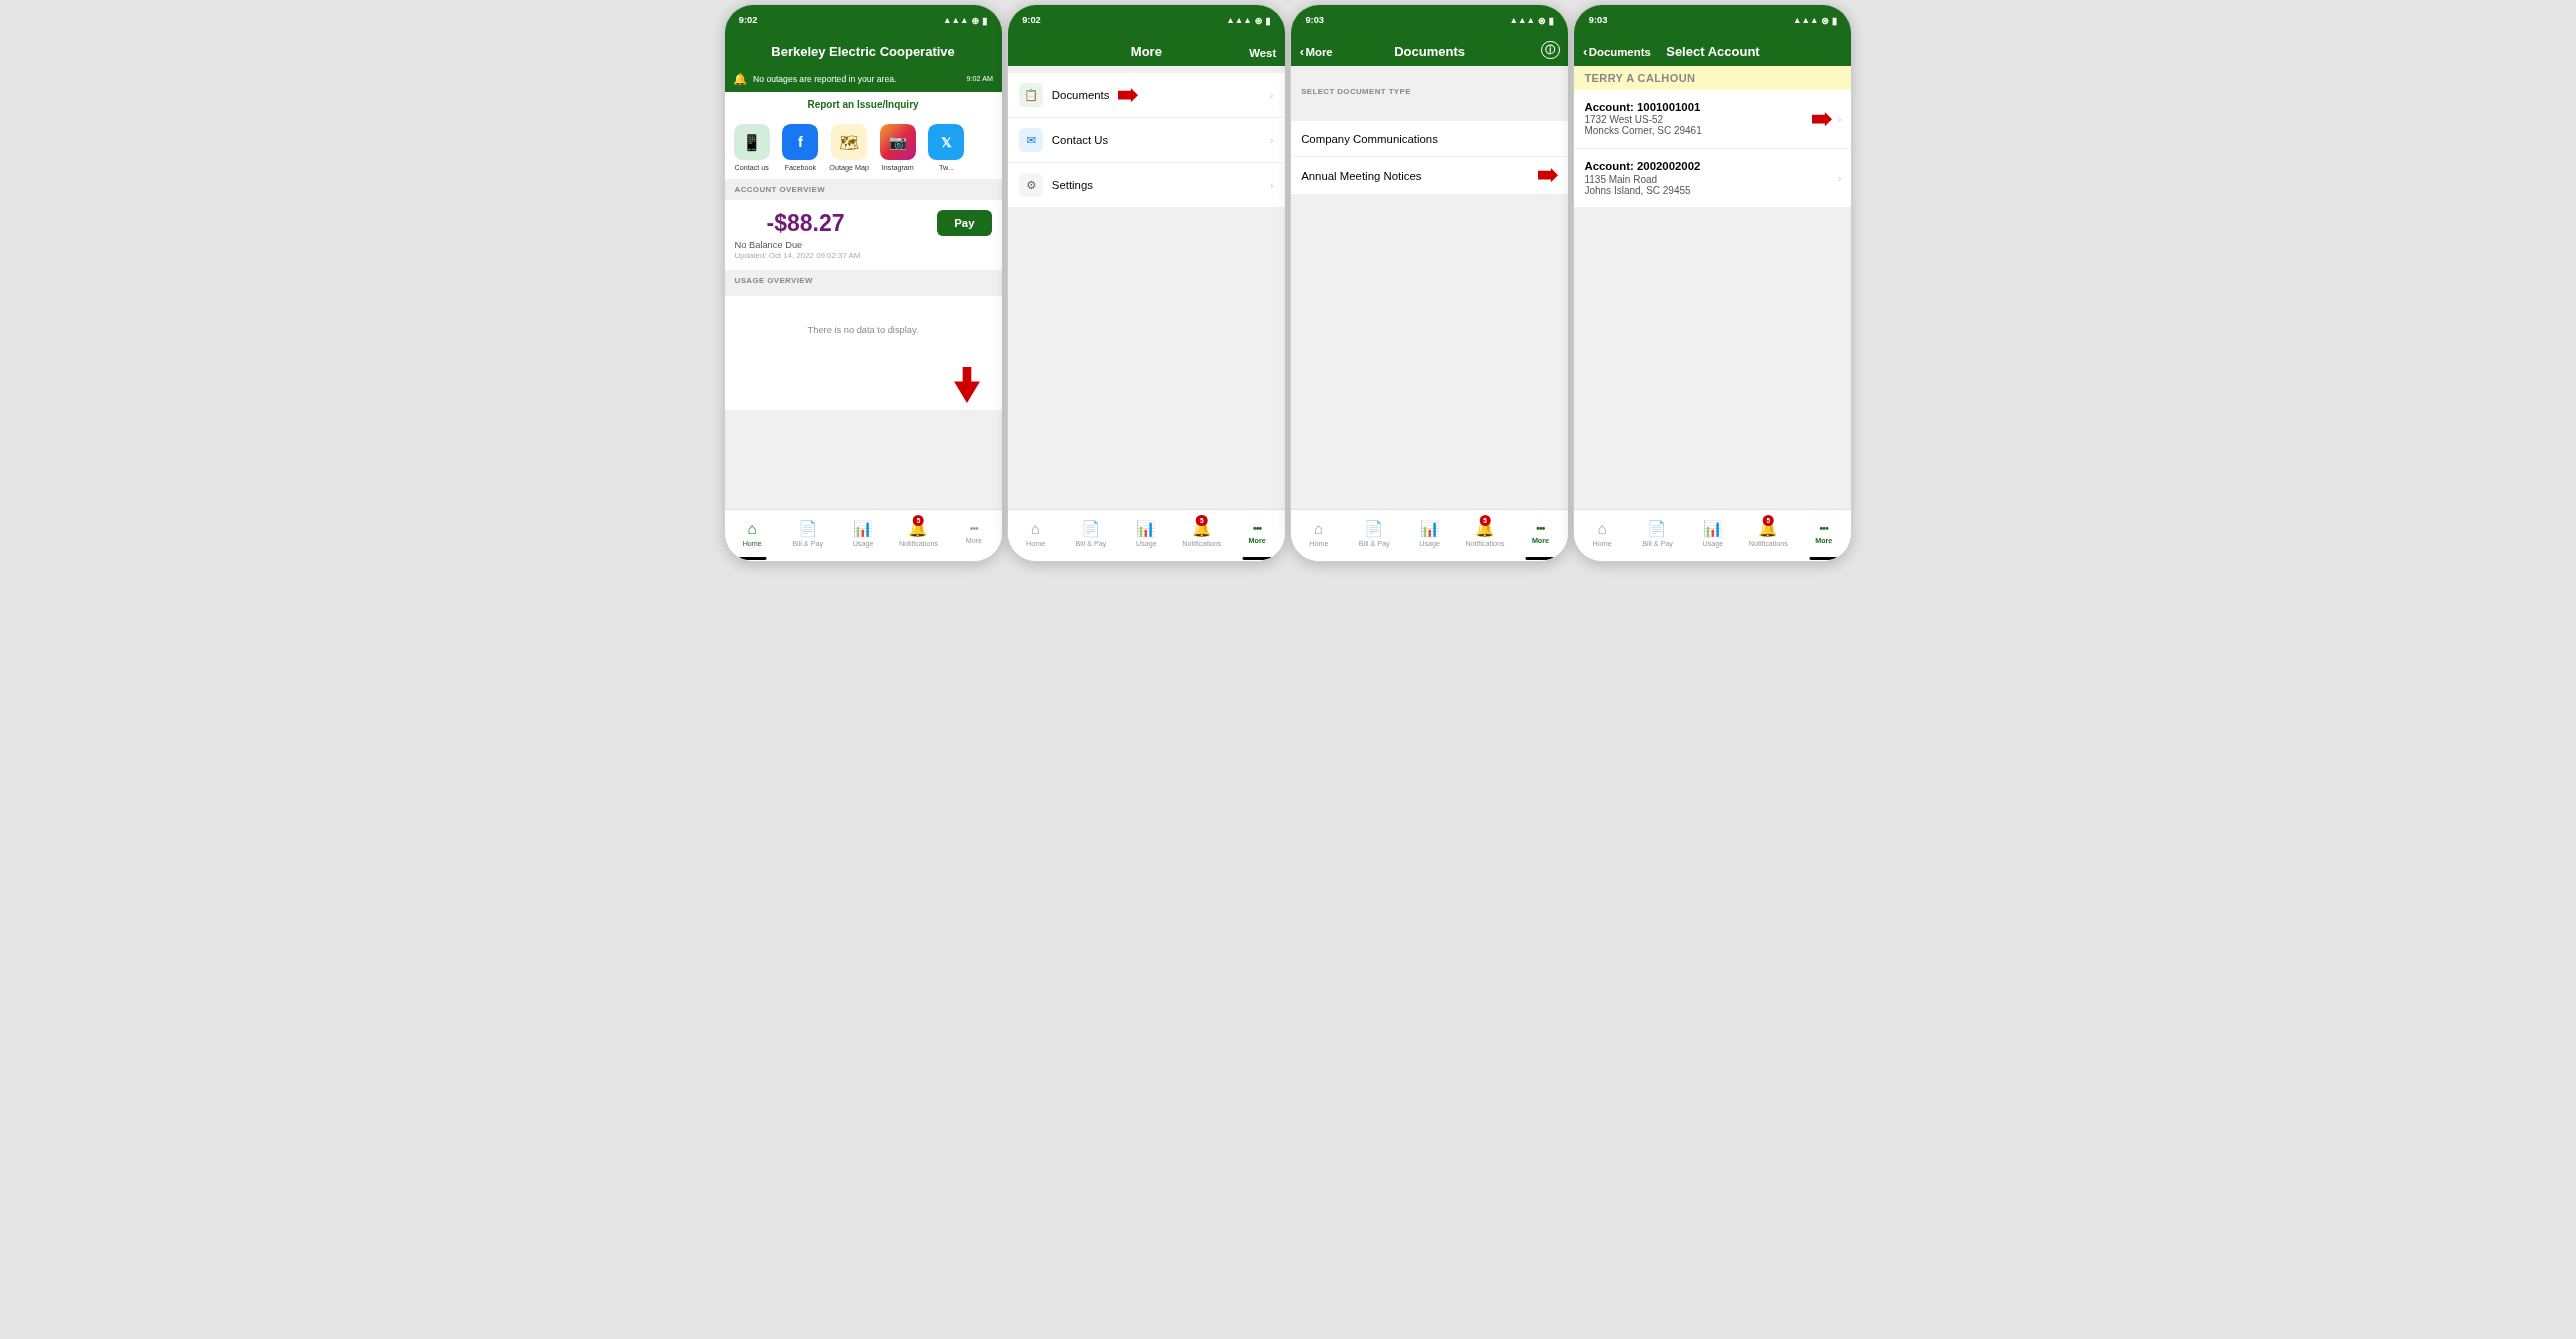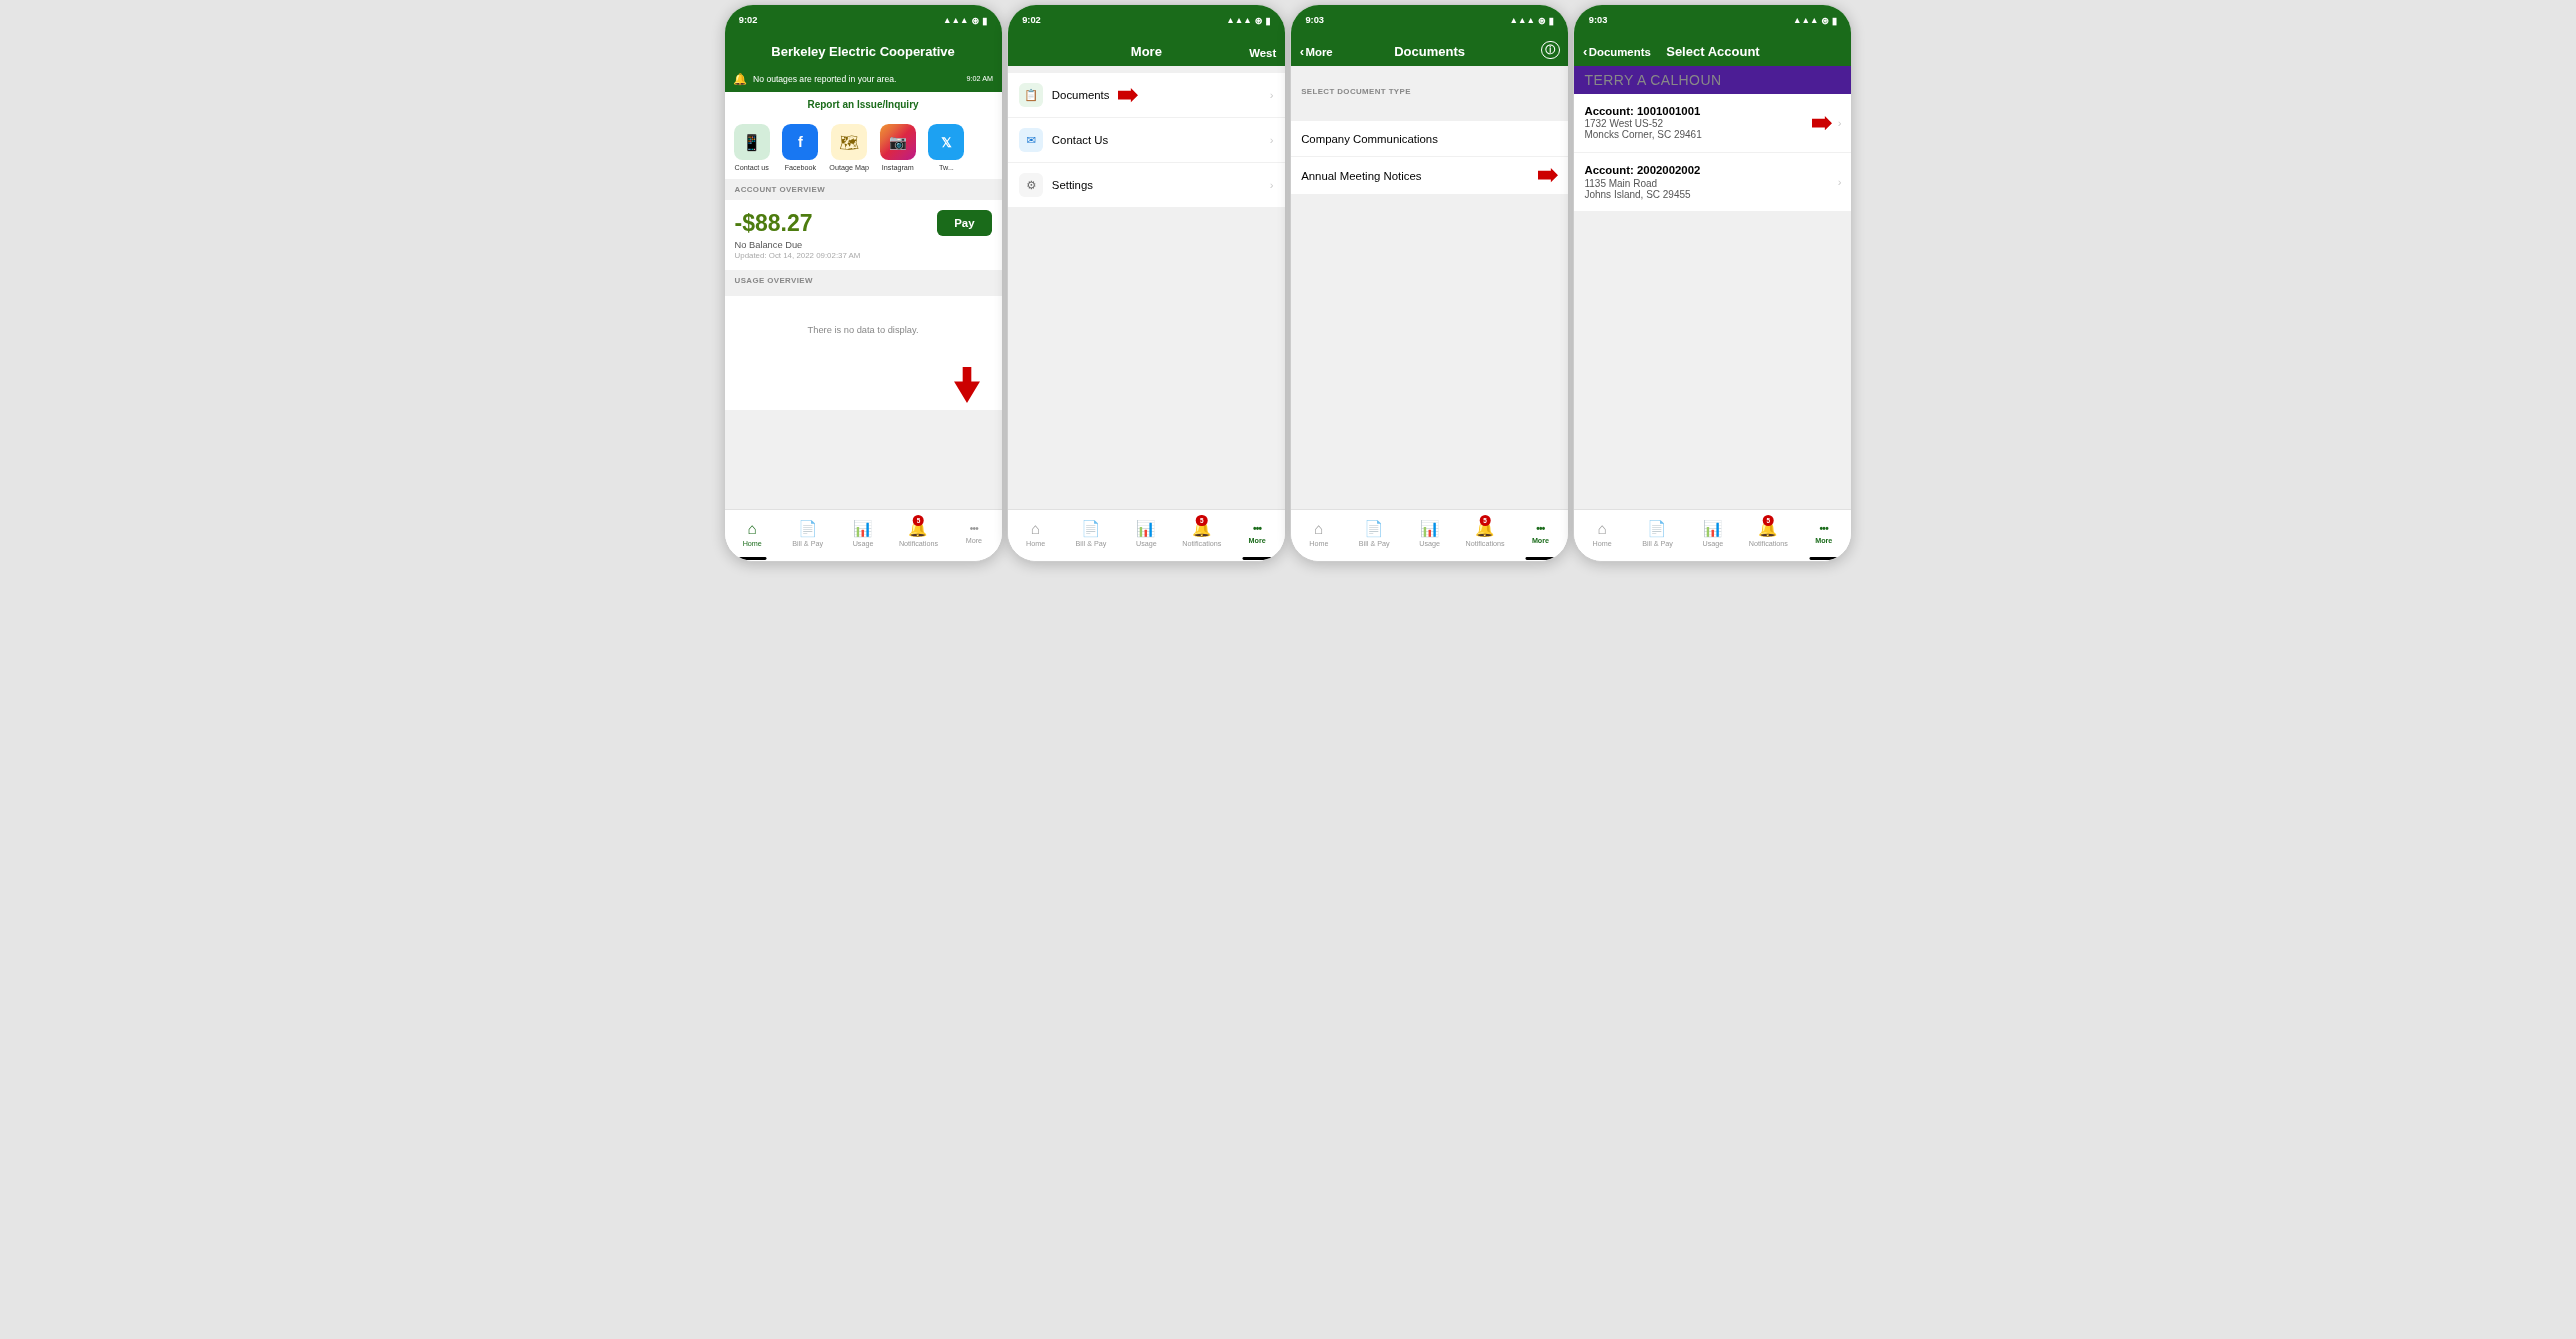--- a/index.html
+++ b/index.html
@@ -183,21 +183,21 @@
 
     .account-overview {
       background: #fff;
       padding: 10px;
     }
     .balance-row {
       display: flex;
       align-items: center;
       justify-content: space-between;
     }
-    .balance { font-size: 23px; font-weight: 700; color: #4d7c0f; }
+    .balance { font-size: 23px; font-weight: 700; color: #701a75; margin-left: 32px; }
     .pay-btn {
       background: #1a6b1a;
       color: #fff;
       border: none;
       border-radius: 5.7px;
       padding: 7.2px 17px;
       font-size: 11.4px;
       font-weight: 600;
     }
     .balance-label { font-size: 9.3px; color: #555; margin-top: 2.9px; }
@@ -244,25 +244,25 @@
       padding: 11.4px 10px;
       border-bottom: 0.7px solid #f0f0f0;
       font-size: 11.4px;
       color: #000;
       background: #fff;
       justify-content: space-between;
     }
 
     
     .account-section-label {
-      background: #4c1d95;
+      background: #fef9c3;
       padding: 5.7px 10px;
-      font-size: 14px;
+      font-size: 11px;
       color: #888;
-      font-weight: 400;
+      font-weight: 700;
       letter-spacing: 0.4px;
     }
     .account-item {
       background: #fff;
       padding: 11.4px 10px;
       border-bottom: 0.7px solid #f0f0f0;
       display: flex;
       align-items: center;
       justify-content: space-between;
     }

